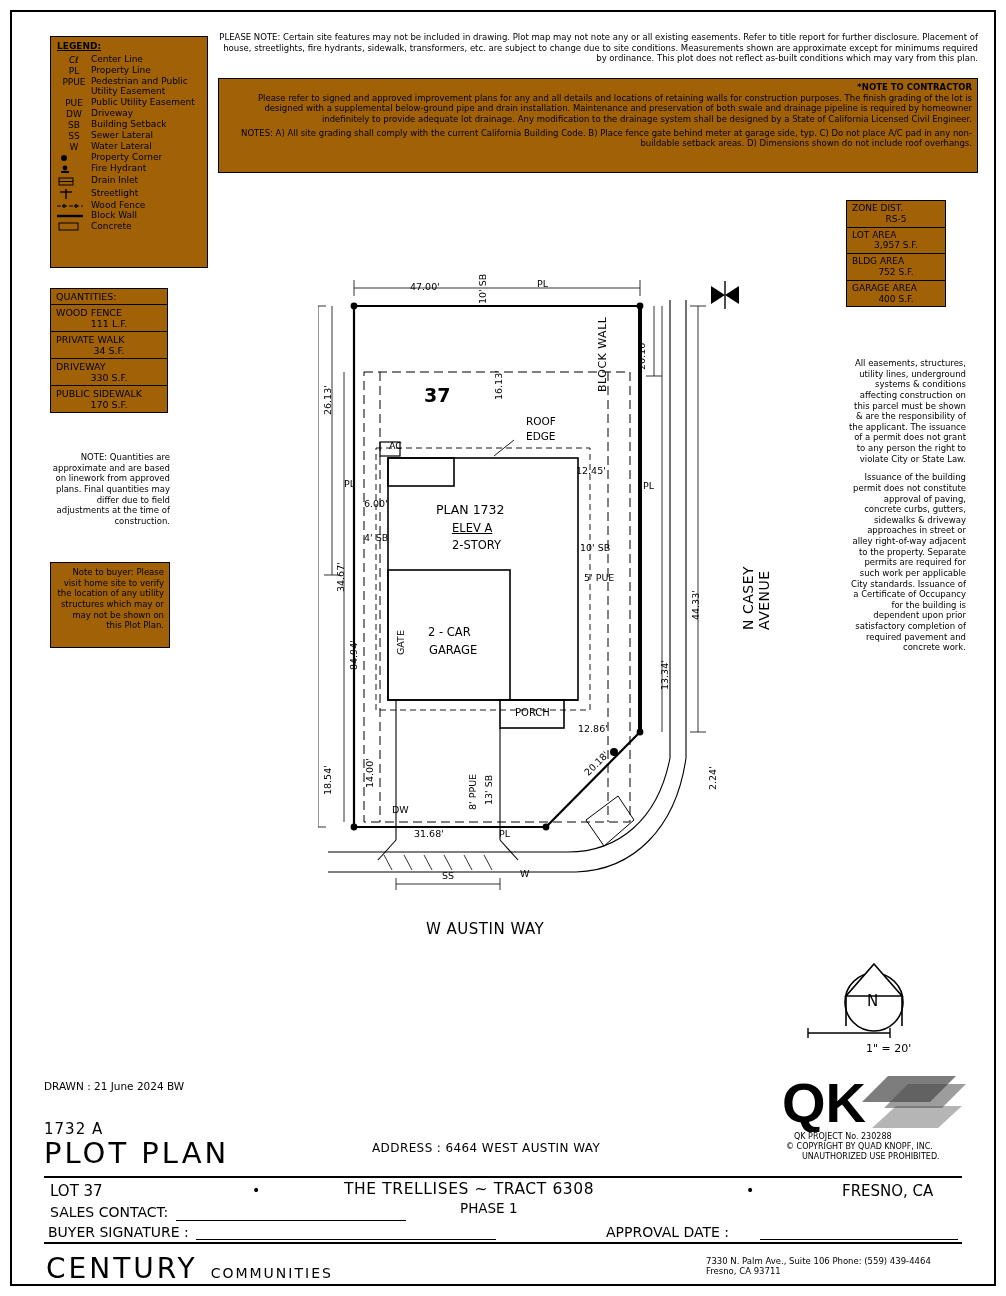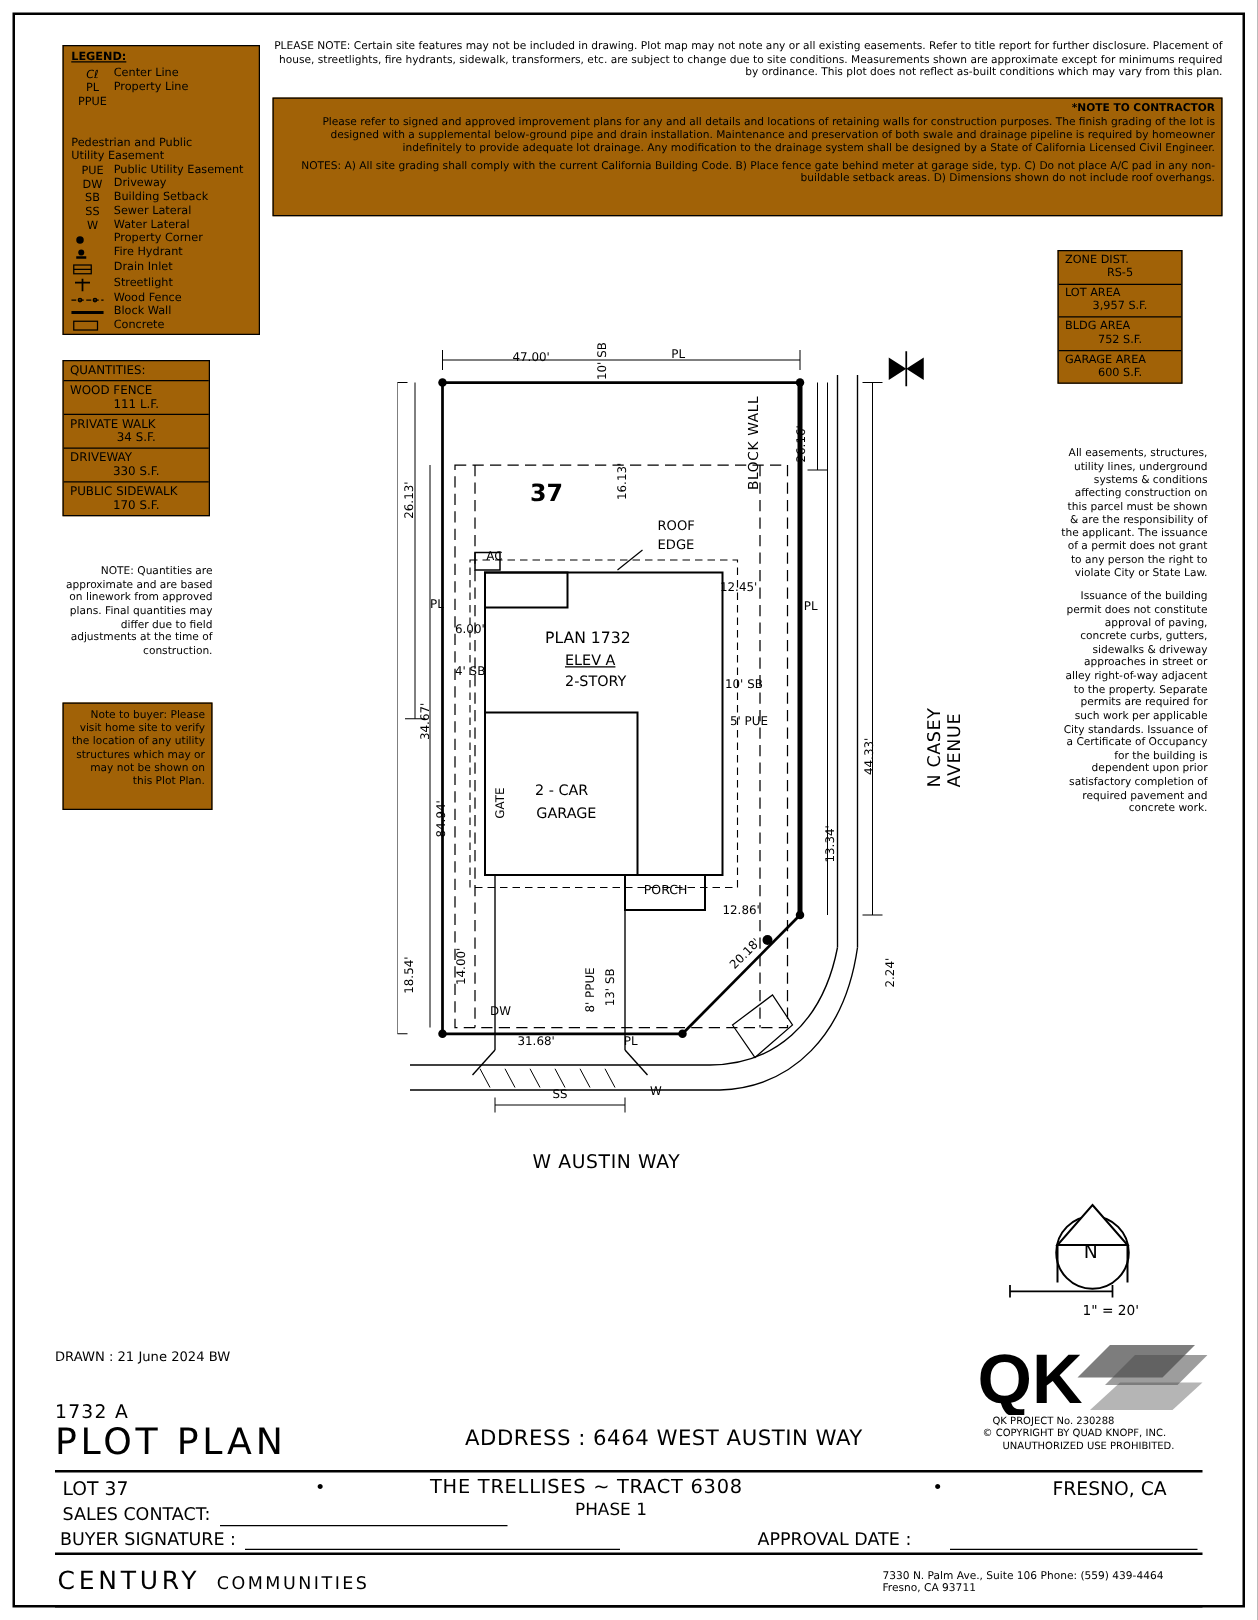--- a/index.html
+++ b/index.html
@@ -77,21 +77,21 @@
       <div style="height:3px"></div>
 
       <div class="row">
         <div class="key"><span style="font-style:italic;">Cℓ</span></div>
         <div class="val">Center Line</div>
       </div>
       <div class="row">
         <div class="key">PL</div>
         <div class="val">Property Line</div>
       </div>
-      <div class="row" style="align-items:flex-start;flex-direction:column;">
+      <div class="row" style="align-items:flex-start;">
         <div class="key">PPUE</div>
         <div class="val" style="width:108px;">Pedestrian and Public Utility Easement</div>
       </div>
       <div class="row" style="align-items:flex-start;">
         <div class="key">PUE</div>
         <div class="val" style="width:108px;">Public Utility Easement</div>
       </div>
       <div class="row">
         <div class="key">DW</div>
         <div class="val">Driveway</div>
@@ -190,21 +190,21 @@
     <div class="cell">
       <div class="t9">LOT AREA</div>
       <div class="t9 center">3,957 S.F.</div>
     </div>
     <div class="cell">
       <div class="t9">BLDG AREA</div>
       <div class="t9 center">752 S.F.</div>
     </div>
     <div class="cell">
       <div class="t9">GARAGE AREA</div>
-      <div class="t9 center">600 S.F.</div>
+      <div class="t9 center">400 S.F.</div>
     </div>
   </div>
 
   <div class="abs box" id="quant">
     <div class="cell hdr">QUANTITIES:</div>
     <div class="cell">
       <div>WOOD FENCE</div>
       <div class="center">111 L.F.</div>
     </div>
     <div class="cell">
@@ -440,21 +440,21 @@
   </div>
   <div class="abs t11" style="left:866px;top:1042px;">1" = 20'</div>
 
   <div class="abs t" id="drawn" style="font-size:10.5px;">DRAWN :  21 June 2024  BW</div>
 
   <div class="abs" id="plot-title">
     <div style="font-size:15px;letter-spacing:1px;">1732   A</div>
     <div style="font-size:29px;letter-spacing:3px;margin-top:-2px;">PLOT PLAN</div>
   </div>
 
-  <div class="abs" id="address" style="font-size:17px;letter-spacing:.4px;">ADDRESS :  6464 WEST AUSTIN WAY</div>
+  <div class="abs" id="address" style="font-size:12px;letter-spacing:.4px;">ADDRESS :  6464 WEST AUSTIN WAY</div>
 
   <div class="abs" id="qk">
     <svg width="186" height="62" style="position:absolute;left:0;top:0;">
       <text x="2" y="52" font-family="Liberation Sans, sans-serif" font-size="56" font-weight="bold">QK</text>
       <polygon points="108,6 176,6 150,32 82,32" fill="#7d7d7d"></polygon>
       <polygon points="116,36 182,36 158,58 92,58" fill="#b5b5b5"></polygon>
       <polygon points="128,14 186,14 162,38 104,38" fill="#4d4d4d" opacity="0.55"></polygon>
     </svg>
     <div class="abs" style="left:14px;top:62px;font-size:8px;">QK PROJECT No. 230288</div>
     <div class="abs" style="left:6px;top:72px;font-size:8px;">©  COPYRIGHT BY QUAD KNOPF, INC.</div>
@@ -475,21 +475,21 @@
   <div class="abs" style="left:50px;top:1204px;font-size:14px;">SALES CONTACT:</div>
   <div class="hline" style="left:176px;top:1220px;width:230px;height:1px;"></div>
 
   <div class="abs" style="left:48px;top:1224px;font-size:14px;">BUYER SIGNATURE :</div>
   <div class="hline" style="left:196px;top:1239px;width:300px;height:1px;"></div>
 
   <div class="abs" style="left:606px;top:1224px;font-size:14px;">APPROVAL DATE :</div>
   <div class="hline" style="left:760px;top:1239px;width:198px;height:1px;"></div>
 
   <div class="abs" id="century">
-    <span style="font-size:20px;letter-spacing:3px;">CENTURY</span>
+    <span style="font-size:28px;letter-spacing:3px;">CENTURY</span>
     <span style="font-size:14px;letter-spacing:2px;margin-left:8px;">COMMUNITIES</span>
   </div>
 
   <div class="abs" id="addr-right">
     <div style="font-size:8.5px;">7330 N. Palm Ave., Suite 106   Phone: (559) 439-4464</div>
     <div style="font-size:8.5px;">Fresno, CA  93711</div>
   </div>
 </div>
 
 </body></html>

